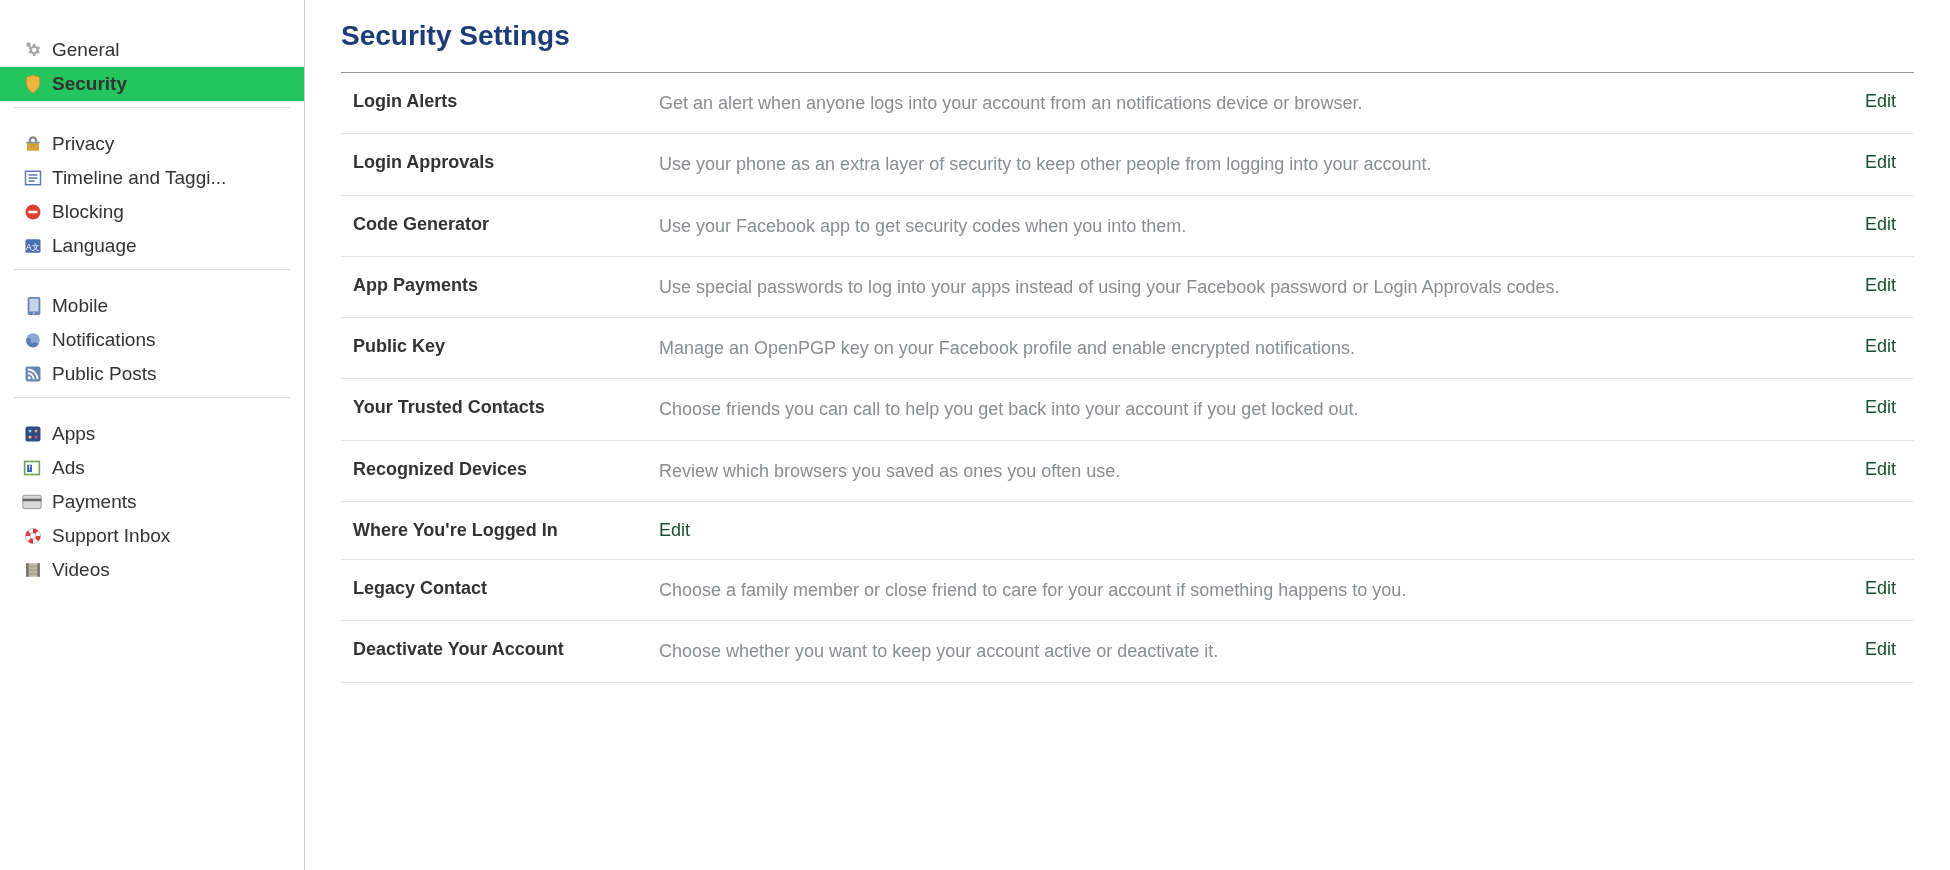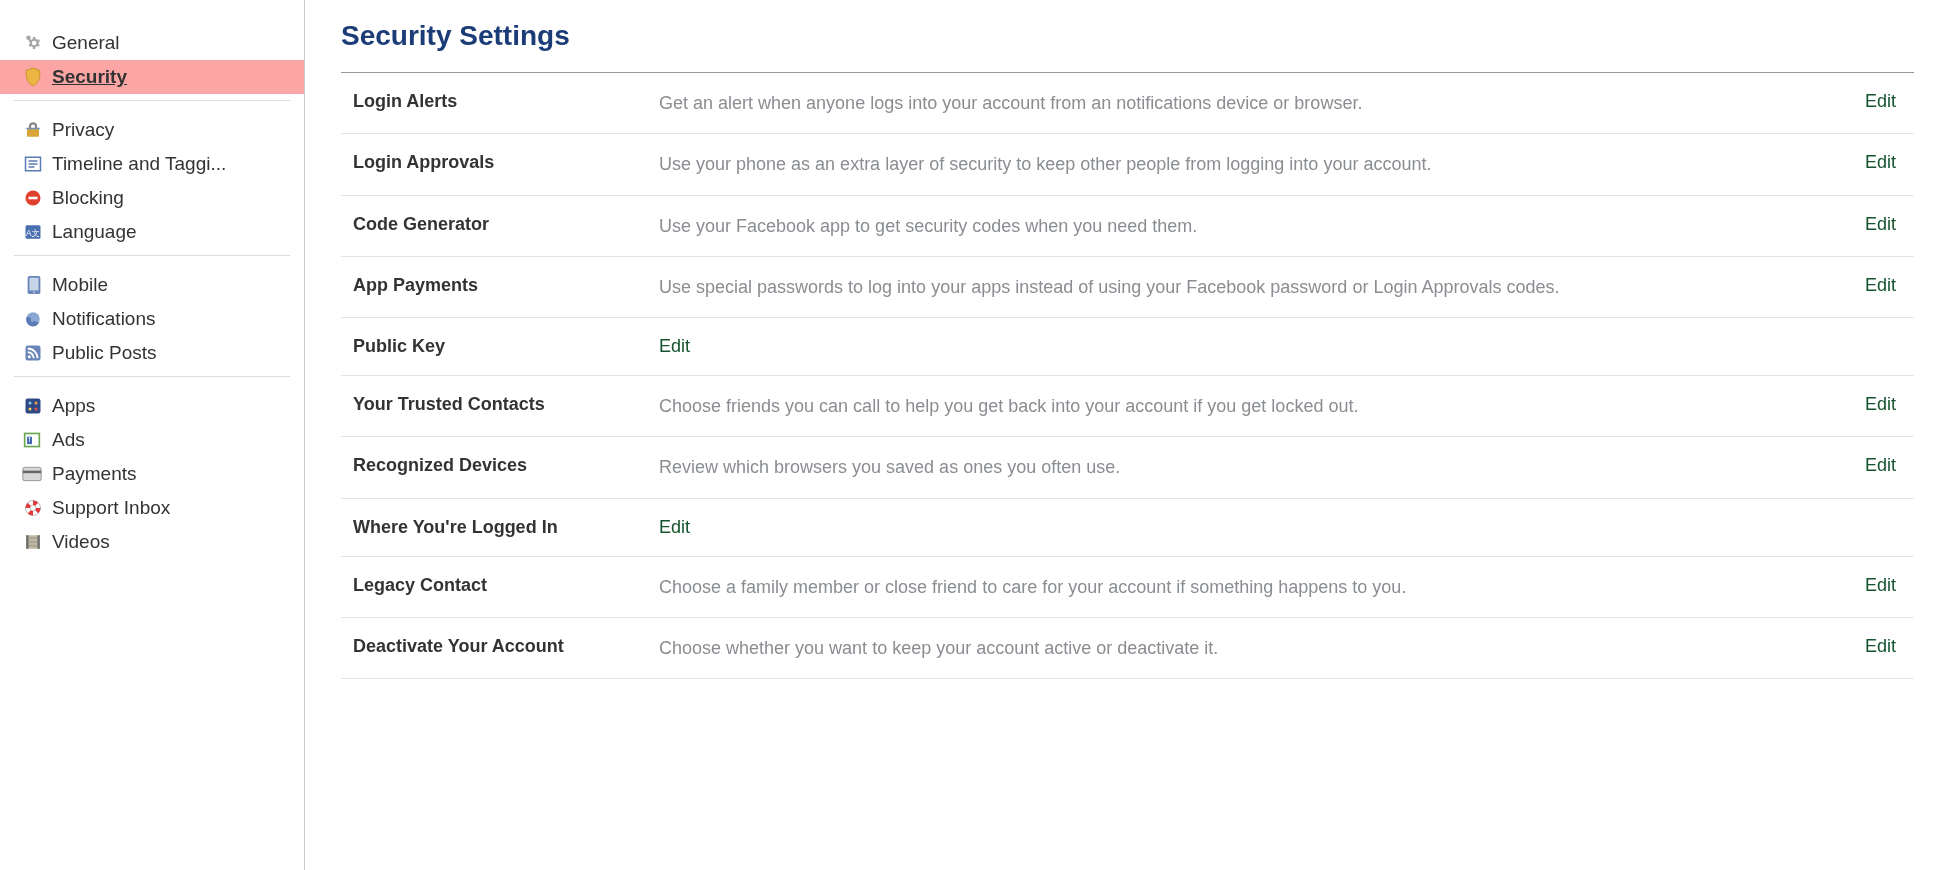--- a/index.html
+++ b/index.html
@@ -13,21 +13,21 @@
     min-height: 870px;
   }
   .sidebar {
     width: 305px;
     border-right: 1px solid #ccc;
     padding-top: 14px;
   }
   .sidebar-group {
     border-bottom: 1px solid #ddd;
     padding: 6px 0;
-    margin: 6px 14px;
+    margin: 13px 14px;
   }
   .sidebar-group:last-child { border-bottom: none; }
   .sidebar-item {
     display: flex;
     align-items: center;
     padding: 6px 8px;
     margin: 0 -14px;
     cursor: pointer;
     color: #333;
     font-size: 19px;
@@ -35,23 +35,22 @@
   .sidebar-item .icon-wrap {
     width: 22px;
     height: 22px;
     display: flex;
     align-items: center;
     justify-content: flex-end;
     margin-left: 12px;
     margin-right: 10px;
   }
   .sidebar-item.selected {
-    background: #fca5a5;
+    background: #22c55e;
     font-weight: bold;
-    text-decoration: underline;
   }
   .main {
     flex: 1;
     padding: 20px 36px;
   }
   .page-title {
     color: #1c3c78;
     font-size: 28px;
     font-weight: bold;
     margin-bottom: 20px;
@@ -251,30 +250,31 @@
         <div class="desc">Get an alert when anyone logs into your account from an notifications device or browser.</div>
         <a class="edit-link">Edit</a>
       </div>
       <div class="settings-row">
         <div class="label">Login Approvals</div>
         <div class="desc">Use your phone as an extra layer of security to keep other people from logging into your account.</div>
         <a class="edit-link">Edit</a>
       </div>
       <div class="settings-row">
         <div class="label">Code Generator</div>
-        <div class="desc">Use your Facebook app to get security codes when you need them.</div>
+        <div class="desc">Use your Facebook app to get security codes when you into them.</div>
         <a class="edit-link">Edit</a>
       </div>
       <div class="settings-row">
         <div class="label">App Payments</div>
         <div class="desc">Use special passwords to log into your apps instead of using your Facebook password or Login Approvals codes.</div>
         <a class="edit-link">Edit</a>
       </div>
       <div class="settings-row">
         <div class="label">Public Key</div>
+        <div class="desc">Manage an OpenPGP key on your Facebook profile and enable encrypted notifications.</div>
         <a class="edit-link">Edit</a>
       </div>
       <div class="settings-row">
         <div class="label">Your Trusted Contacts</div>
         <div class="desc">Choose friends you can call to help you get back into your account if you get locked out.</div>
         <a class="edit-link">Edit</a>
       </div>
       <div class="settings-row">
         <div class="label">Recognized Devices</div>
         <div class="desc">Review which browsers you saved as ones you often use.</div>

